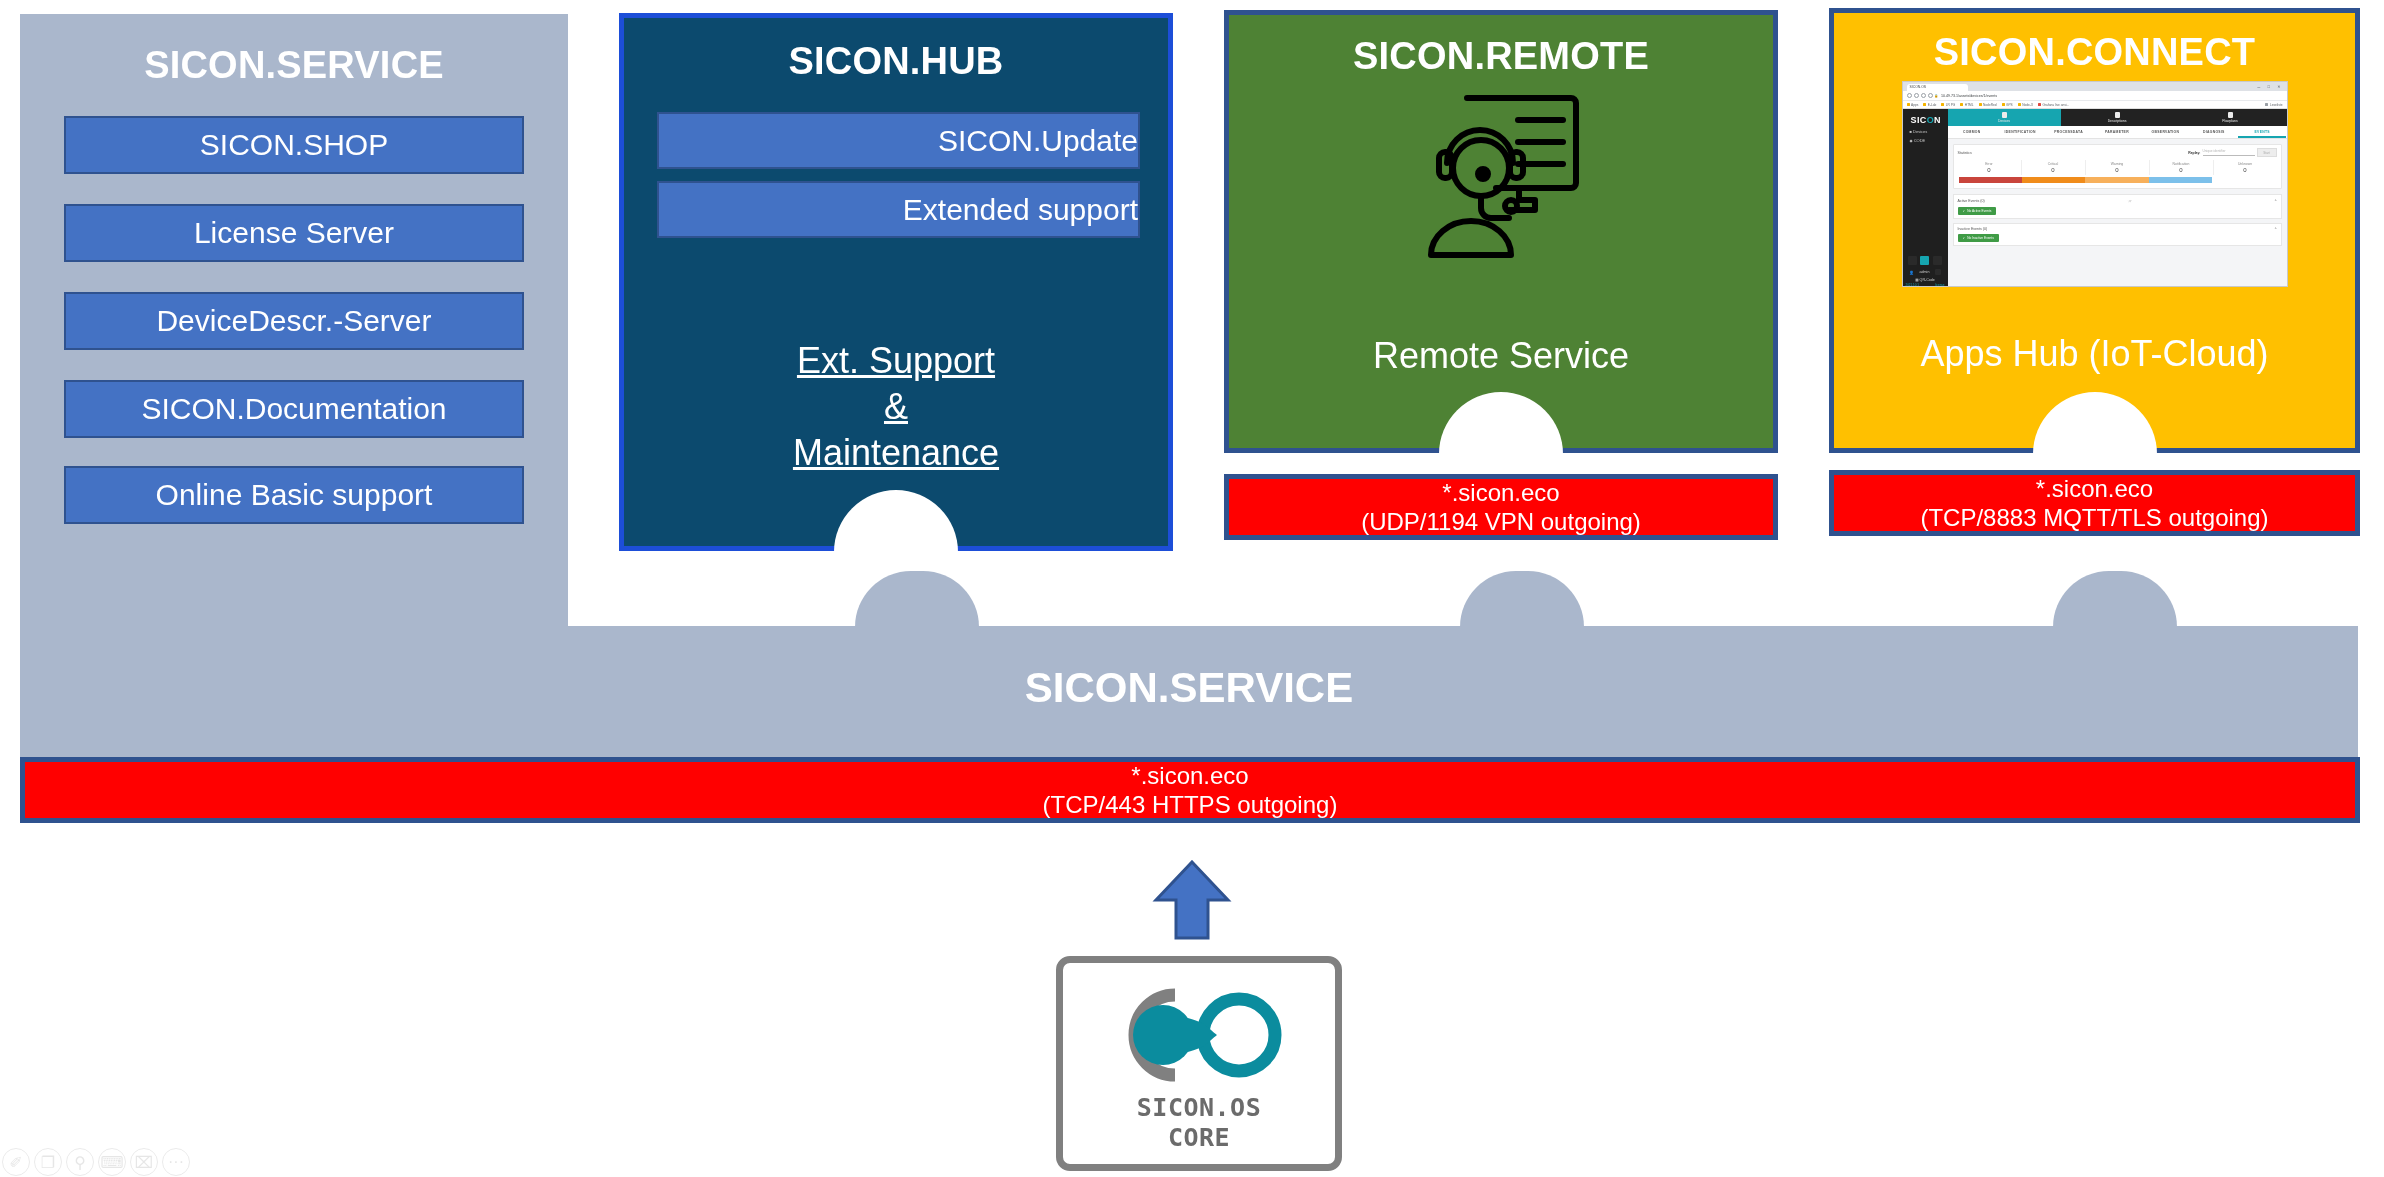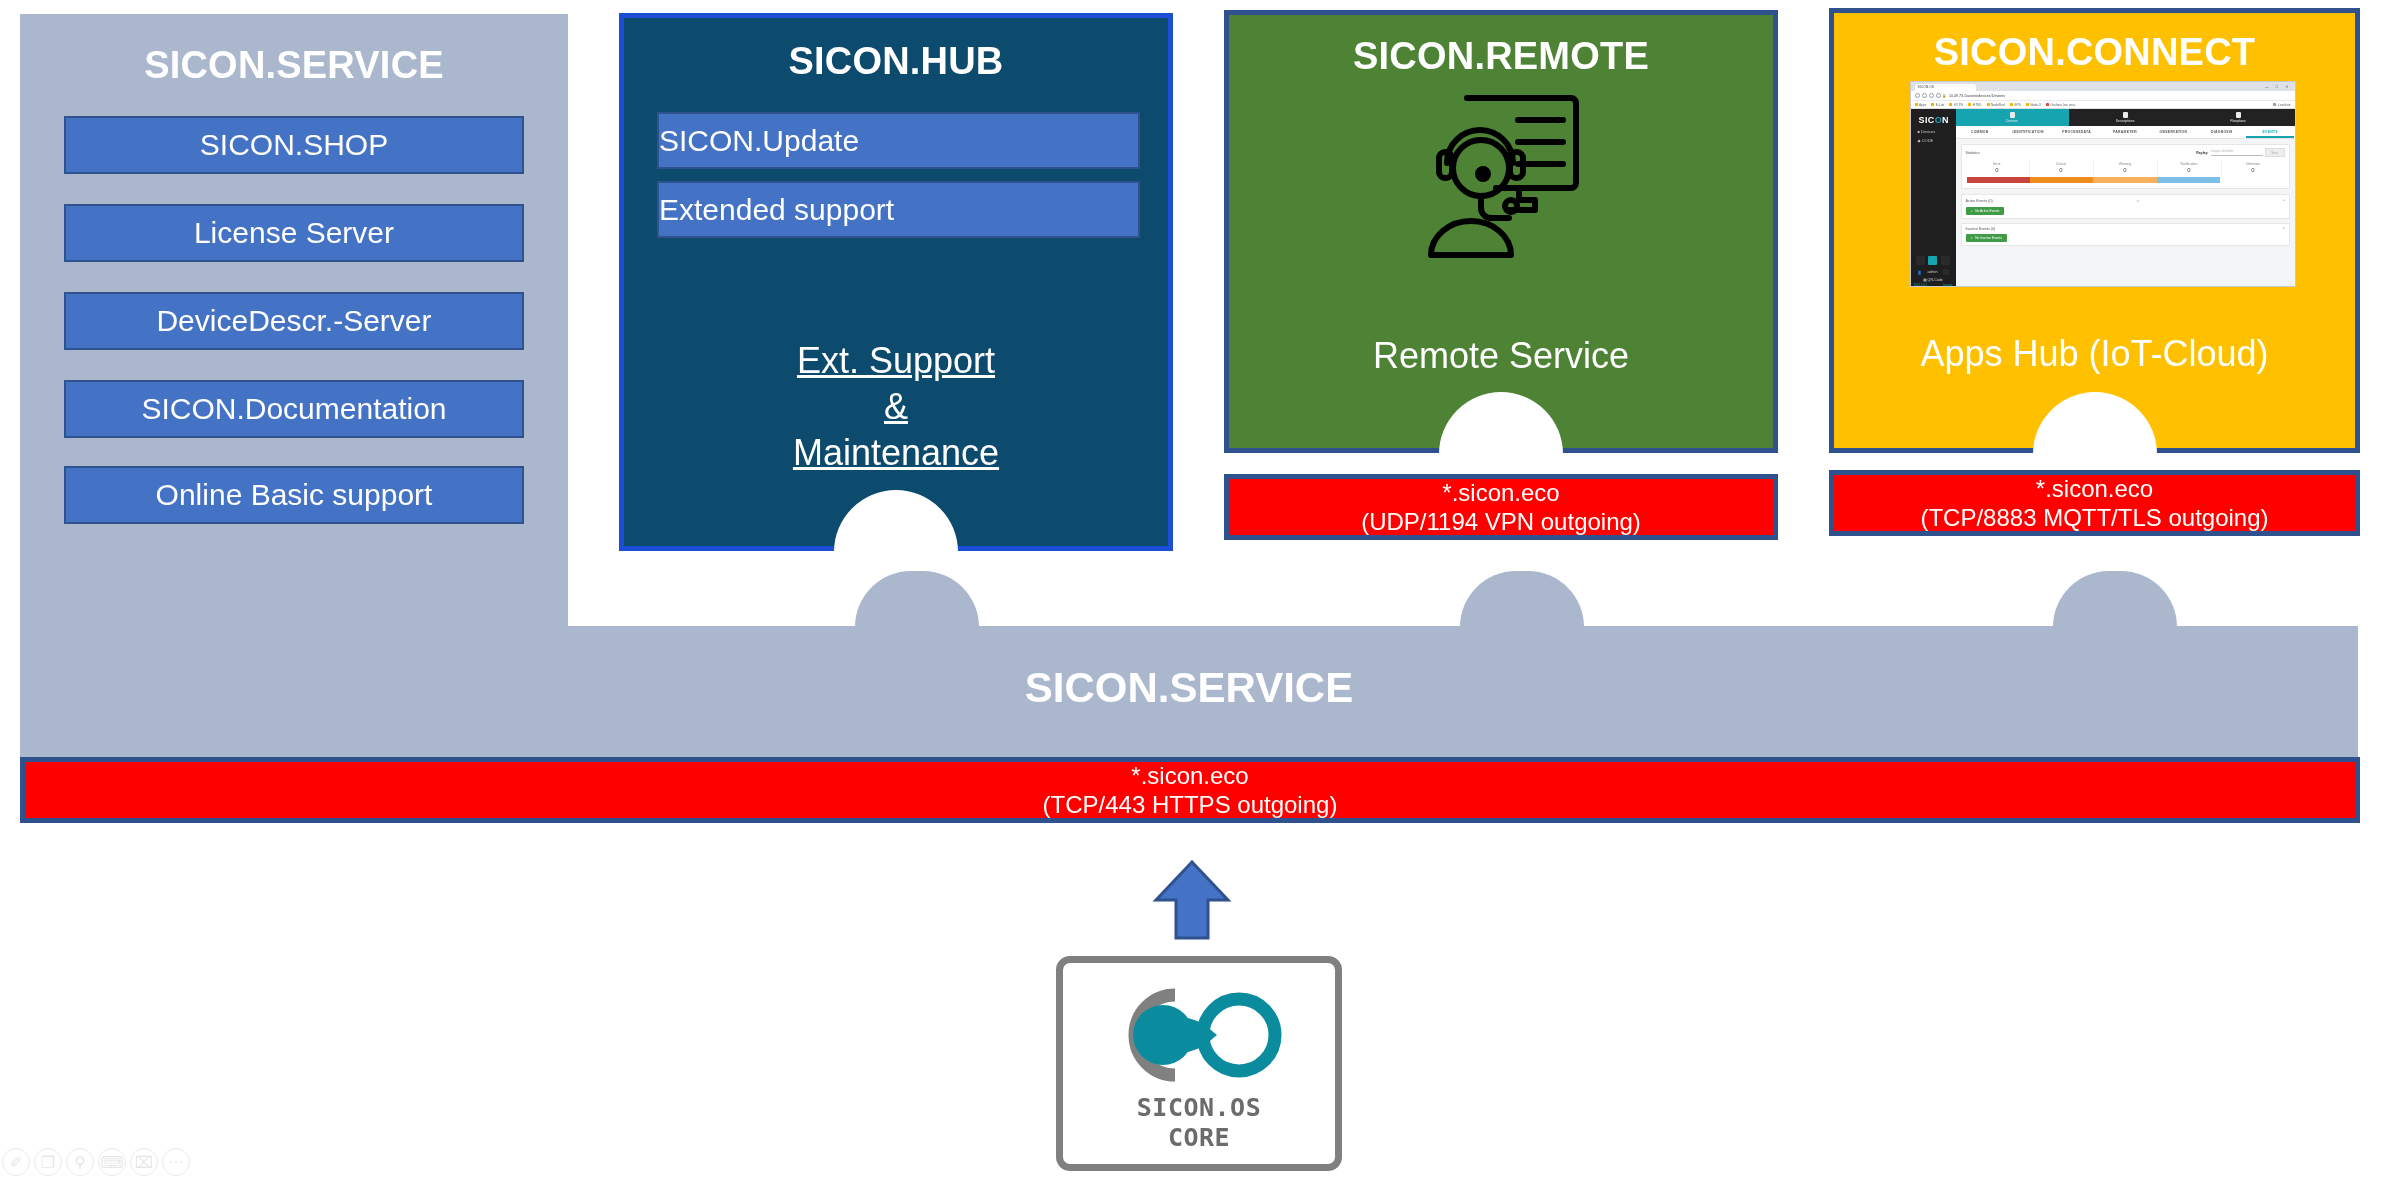--- a/index.html
+++ b/index.html
@@ -28,21 +28,21 @@
   
   #hub-panel{
     left:619px;top:13px;width:554px;height:538px;
     background:#0c4a6e;border:5px solid #1d4ed8;
   }
   #hub-panel .panel-title{top:22px;font-size:38px;}
   .hub-chip{
     position:absolute;left:33px;width:483px;height:57px;
     background:#4472C4;border:2px solid #2F528F;
     color:#fff;font-size:30px;display:flex;align-items:center;
-    justify-content:flex-start;box-sizing:border-box;
+    justify-content:flex-end;box-sizing:border-box;
   }
   .hub-desc{
     position:absolute;left:0;right:0;top:320px;text-align:center;
     color:#fff;font-size:36px;line-height:1.28;text-decoration:underline;
   }
   
   #remote-panel{
     left:1224px;top:10px;width:554px;height:443px;
     background:#4E8234;border:5px solid #2F528F;
   }
@@ -109,21 +109,21 @@
   .core-label{
     position:absolute;left:0;right:0;bottom:12px;text-align:center;
     color:#6b6b6b;font-size:25px;font-weight:bold;line-height:1.18;
     letter-spacing:.5px;font-family:"DejaVu Sans Mono","Liberation Mono",monospace;
   }
   
   #connect-thumb{
     position:absolute;left:50%;top:68px;transform:translateX(-50%);
     width:386px;height:206px;background:#ffffff;
     border:1px solid #c9c9c9;box-sizing:border-box;overflow:hidden;
-    font-size:4px;color:#555;margin-left:8px;
+    font-size:4px;color:#555;
   }
   .tb-chrome{height:9px;background:#dee1e6;position:relative;}
   .tb-tab{position:absolute;left:4px;top:1.5px;width:58px;height:7px;
     background:#fff;border-radius:3px 3px 0 0;font-size:3.4px;
     padding-left:3px;line-height:7px;color:#3c4043;overflow:hidden;}
   .tb-wbtns{position:absolute;right:3px;top:2px;font-size:4px;color:#5f6368;letter-spacing:3px;}
   .tb-addr{height:9px;background:#fff;border-bottom:1px solid #e8eaed;
     display:flex;align-items:center;gap:2px;padding:0 4px;font-size:3.6px;color:#3c4043;}
   .tb-dot{width:3px;height:3px;border-radius:50%;border:.5px solid #9aa0a6;flex:0 0 auto;}
   .tb-bm{height:7px;background:#fff;border-bottom:1px solid #e0e0e0;

